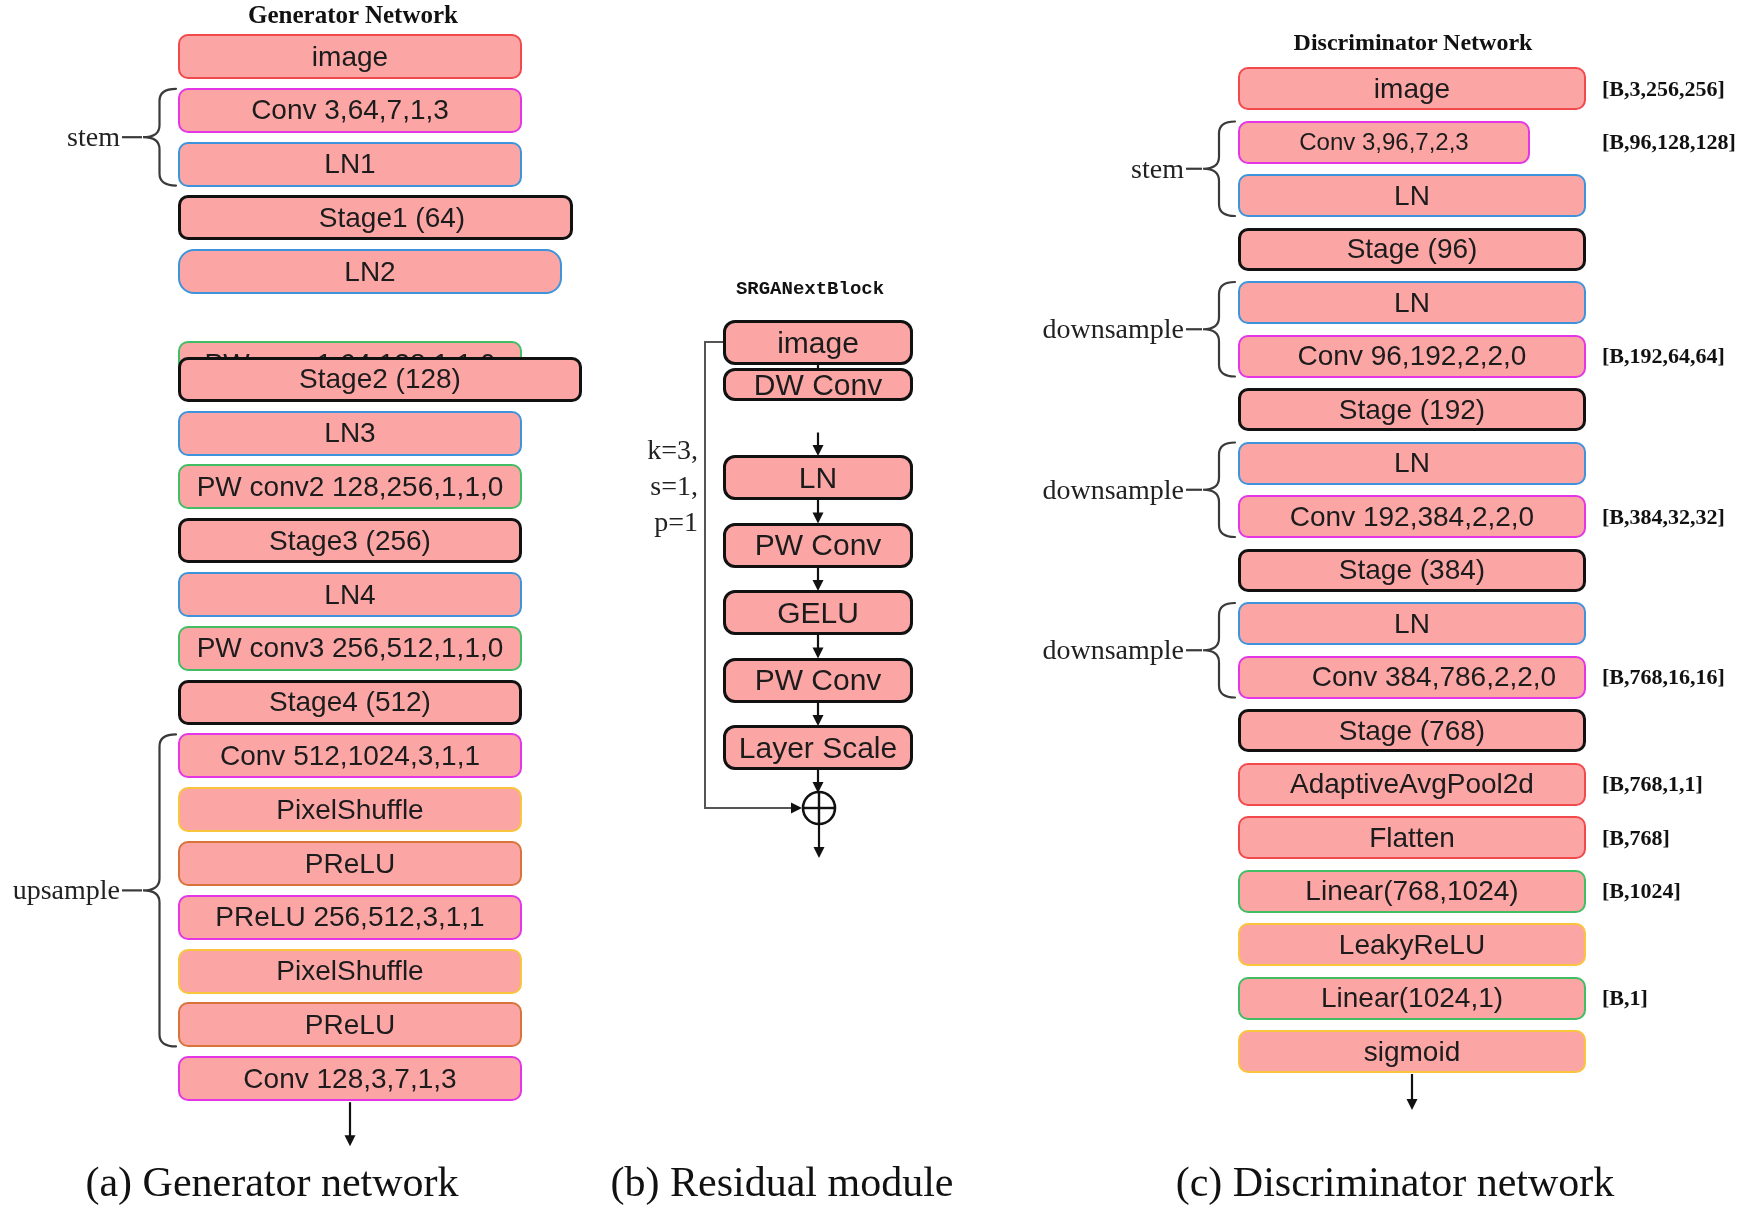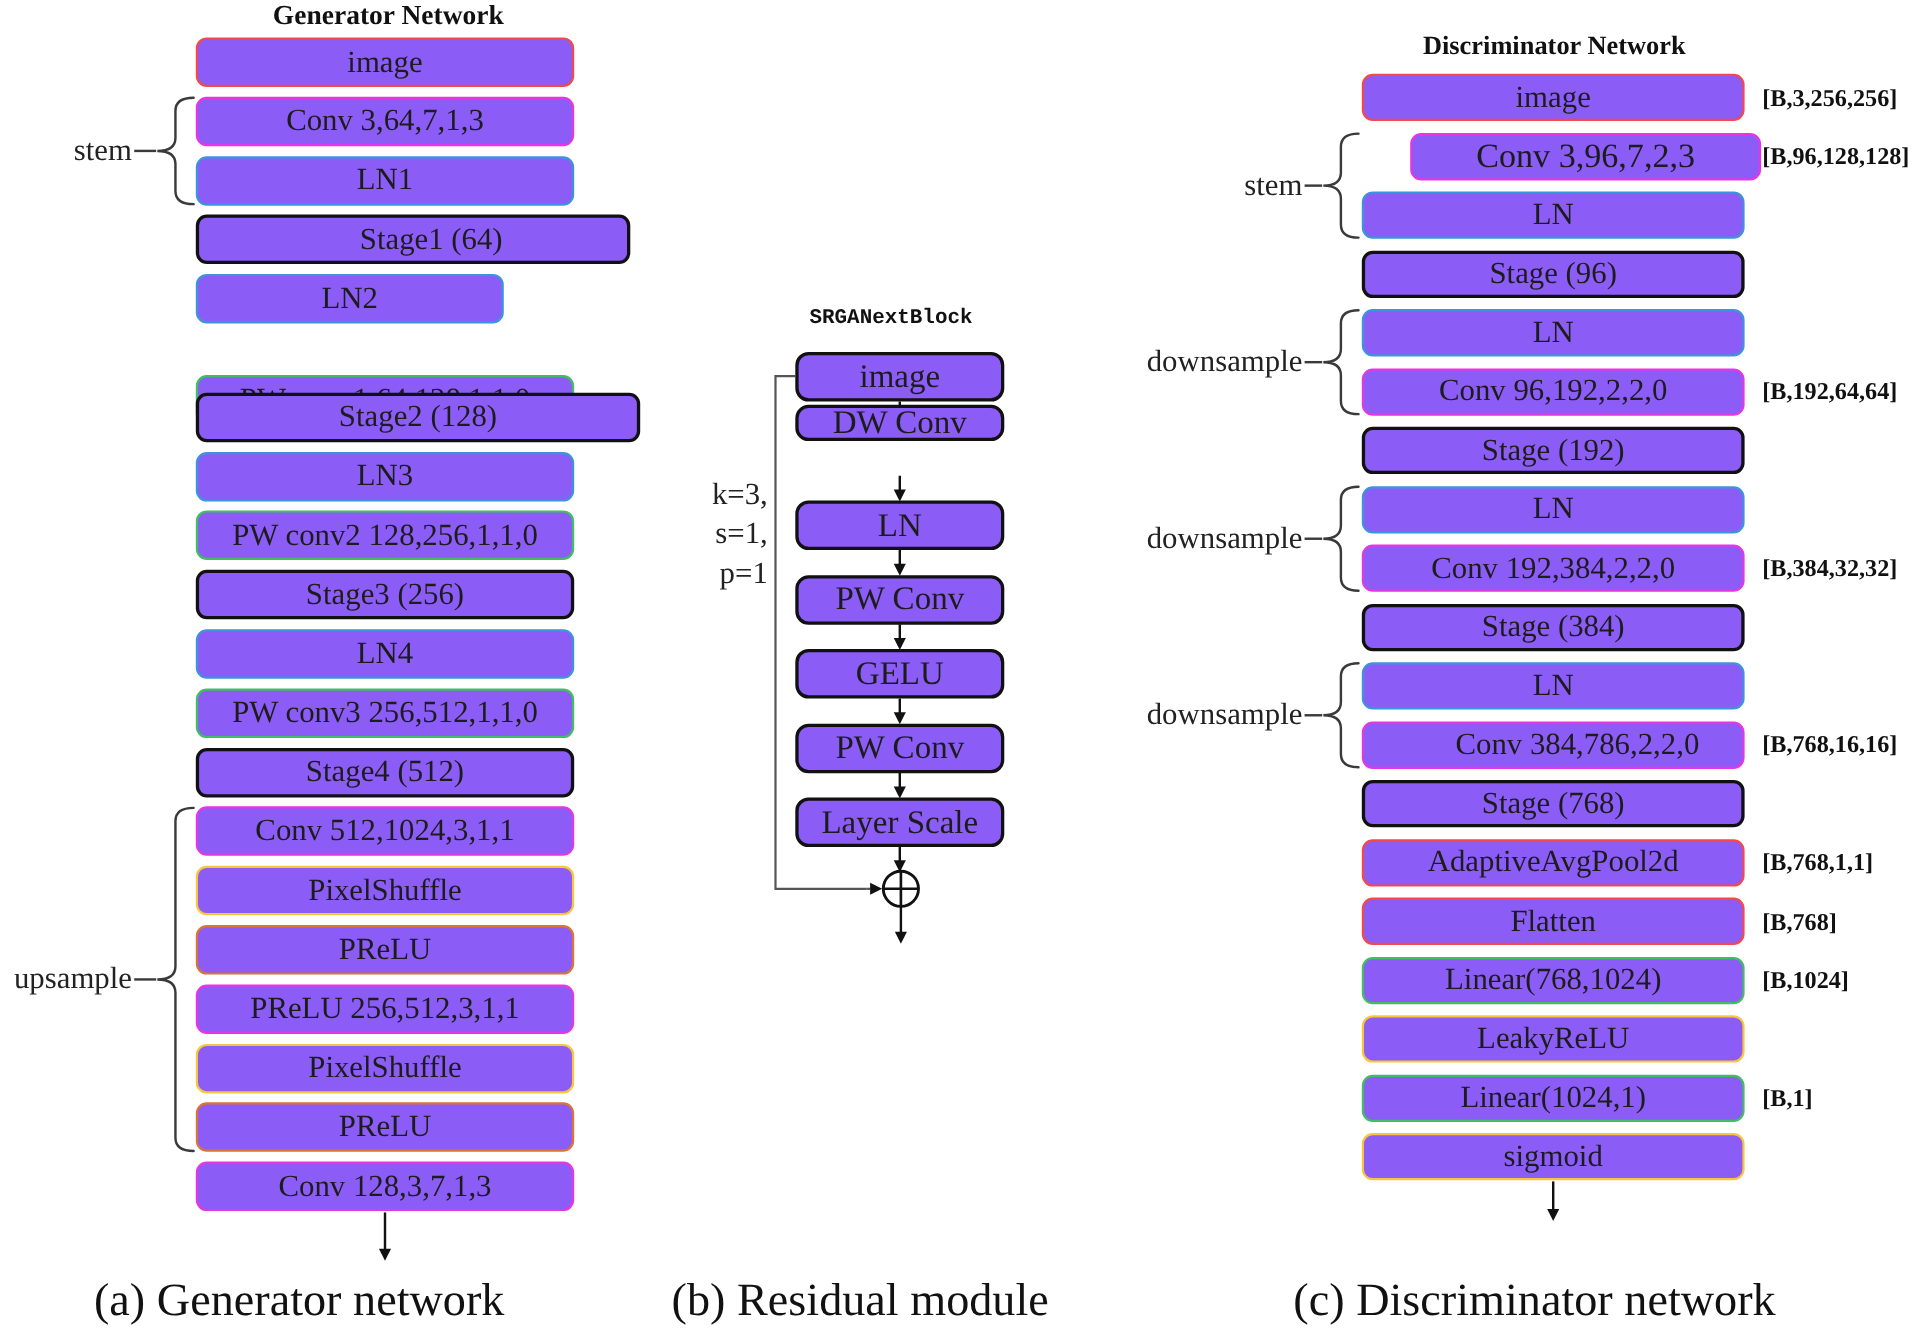--- a/index.html
+++ b/index.html
@@ -1,21 +1,21 @@
 <!DOCTYPE html>
 <html><head>
 <meta charset="utf-8">
 <style>
   html,body{margin:0;padding:0;background:#ffffff;}
   .canvas{position:relative;width:1755px;height:1215px;background:#ffffff;overflow:hidden;
           font-family:"Liberation Serif",serif;color:#1c1c1c;}
   .canvas svg{position:absolute;left:0;top:0;}
-  .box{position:absolute;box-sizing:border-box;background:#8b5cf6;border-style:solid;
+  .box{position:absolute;box-sizing:border-box;background:#fca5a5;border-style:solid;
        border-radius:10px;display:flex;align-items:center;justify-content:center;
-       white-space:nowrap;font-family:Liberation Serif, serif;color:#1c1c1c;z-index:2;}
+       white-space:nowrap;font-family:Liberation Sans, sans-serif;color:#1c1c1c;z-index:2;}
   .box.res{border-radius:12px;}
   .col-title{position:absolute;font-weight:bold;white-space:nowrap;transform:translateX(-50%);
              color:#111;z-index:2;}
   .caption{position:absolute;font-size:42px;transform:translateX(-50%);white-space:nowrap;
            color:#111;z-index:2;}
   .shape-label{position:absolute;font-weight:bold;font-size:22px;white-space:nowrap;
                transform:translateY(-50%);color:#111;z-index:2;}
   .side-label{position:absolute;font-size:28px;white-space:nowrap;
               transform:translate(-100%,-50%);color:#222;z-index:2;}
   .params{position:absolute;font-size:28px;line-height:36px;text-align:right;
@@ -65,21 +65,21 @@
       <line x1="819" y1="824" x2="819" y2="849" stroke="#111" stroke-width="2.2"></line>
       <polygon points="813.5,847 824.5,847 819,858" fill="#111"></polygon>
     </svg>
 
   <div id="panel-generator">
     <div class="col-title" style="left:353px;top:1px;font-size:25px;">Generator Network</div>
   <div class="box" style="left: 178px; top: 34px; width: 344px; height: 45px; border-color: rgb(242, 73, 76); border-width: 2.5px; font-size: 28px;">image</div>
       <div class="box" style="left: 178px; top: 87.8px; width: 344px; height: 45px; border-color: rgb(228, 54, 228); border-width: 2.5px; font-size: 28px;">Conv 3,64,7,1,3</div>
       <div class="box" style="left: 178px; top: 141.6px; width: 344px; height: 45px; border-color: rgb(61, 148, 221); border-width: 2.5px; font-size: 28px;">LN1</div>
       <div class="box" style="left: 178px; top: 195.4px; width: 395px; height: 45px; border-color: rgb(17, 17, 17); border-width: 3.5px; font-size: 28px; padding-left: 33px;">Stage1 (64)</div>
-      <div class="box" style="left: 178px; top: 249.2px; width: 280px; height: 45px; border-color: rgb(61, 148, 221); border-width: 2.5px; font-size: 28px;">LN2</div>
+      <div class="box" style="left: 178px; top: 249.2px; width: 384px; height: 45px; border-color: rgb(61, 148, 221); border-width: 2.5px; font-size: 28px; border-radius: 16px;">LN2</div>
       <div class="box" style="left: 178px; top: 303px; width: 344px; height: 45px; border-color: rgb(65, 189, 99); border-width: 2.5px; font-size: 28px; margin-top: 38px;">PW conv1 64,128,1,1,0</div>
       <div class="box" style="left: 178px; top: 356.8px; width: 404px; height: 45px; border-color: rgb(17, 17, 17); border-width: 3.5px; font-size: 28px;">Stage2 (128)</div>
       <div class="box" style="left: 178px; top: 410.6px; width: 344px; height: 45px; border-color: rgb(61, 148, 221); border-width: 2.5px; font-size: 28px;">LN3</div>
       <div class="box" style="left: 178px; top: 464.4px; width: 344px; height: 45px; border-color: rgb(65, 189, 99); border-width: 2.5px; font-size: 28px;">PW conv2 128,256,1,1,0</div>
       <div class="box" style="left: 178px; top: 518.2px; width: 344px; height: 45px; border-color: rgb(17, 17, 17); border-width: 3.5px; font-size: 28px;">Stage3 (256)</div>
       <div class="box" style="left: 178px; top: 572px; width: 344px; height: 45px; border-color: rgb(61, 148, 221); border-width: 2.5px; font-size: 28px;">LN4</div>
       <div class="box" style="left: 178px; top: 625.8px; width: 344px; height: 45px; border-color: rgb(65, 189, 99); border-width: 2.5px; font-size: 28px;">PW conv3 256,512,1,1,0</div>
       <div class="box" style="left: 178px; top: 679.6px; width: 344px; height: 45px; border-color: rgb(17, 17, 17); border-width: 3.5px; font-size: 28px;">Stage4 (512)</div>
       <div class="box" style="left: 178px; top: 733.4px; width: 344px; height: 45px; border-color: rgb(228, 54, 228); border-width: 2.5px; font-size: 28px;">Conv 512,1024,3,1,1</div>
       <div class="box" style="left: 178px; top: 787.2px; width: 344px; height: 45px; border-color: rgb(248, 197, 60); border-width: 2.5px; font-size: 28px;">PixelShuffle</div>
@@ -105,21 +105,21 @@
       <div class="box res" style="left: 723px; top: 522.5px; width: 190px; height: 45px; border-color: rgb(17, 17, 17); border-width: 3px; font-size: 30px;">PW Conv</div>
       <div class="box res" style="left: 723px; top: 590px; width: 190px; height: 45px; border-color: rgb(17, 17, 17); border-width: 3px; font-size: 30px;">GELU</div>
       <div class="box res" style="left: 723px; top: 657.5px; width: 190px; height: 45px; border-color: rgb(17, 17, 17); border-width: 3px; font-size: 30px;">PW Conv</div>
       <div class="box res" style="left: 723px; top: 725px; width: 190px; height: 45px; border-color: rgb(17, 17, 17); border-width: 3px; font-size: 30px;">Layer Scale</div>
     </div>
 
   <div id="panel-discriminator">
     <div class="col-title" style="left:1413px;top:29px;font-size:24px;">Discriminator Network</div>
   <div class="box" style="left: 1238px; top: 67px; width: 348px; height: 43px; border-color: rgb(242, 73, 76); border-width: 2.5px; font-size: 28px;">image</div>
       <div class="shape-label" style="left: 1602px; top: 88.5px;">[B,3,256,256]</div>
-      <div class="box" style="left: 1238px; top: 120.5px; width: 319px; height: 43px; border-color: rgb(228, 54, 228); border-width: 2.5px; font-size: 31px; margin-left: 44px;">Conv 3,96,7,2,3</div>
+      <div class="box" style="left: 1238px; top: 120.5px; width: 292px; height: 43px; border-color: rgb(228, 54, 228); border-width: 2.5px; font-size: 24px;">Conv 3,96,7,2,3</div>
       <div class="shape-label" style="left: 1602px; top: 142px;">[B,96,128,128]</div>
       <div class="box" style="left: 1238px; top: 174px; width: 348px; height: 43px; border-color: rgb(61, 148, 221); border-width: 2.5px; font-size: 28px;">LN</div>
       <div class="box" style="left: 1238px; top: 227.5px; width: 348px; height: 43px; border-color: rgb(17, 17, 17); border-width: 3.5px; font-size: 28px;">Stage (96)</div>
       <div class="box" style="left: 1238px; top: 281px; width: 348px; height: 43px; border-color: rgb(61, 148, 221); border-width: 2.5px; font-size: 28px;">LN</div>
       <div class="box" style="left: 1238px; top: 334.5px; width: 348px; height: 43px; border-color: rgb(228, 54, 228); border-width: 2.5px; font-size: 28px;">Conv 96,192,2,2,0</div>
       <div class="shape-label" style="left: 1602px; top: 356px;">[B,192,64,64]</div>
       <div class="box" style="left: 1238px; top: 388px; width: 348px; height: 43px; border-color: rgb(17, 17, 17); border-width: 3.5px; font-size: 28px;">Stage (192)</div>
       <div class="box" style="left: 1238px; top: 441.5px; width: 348px; height: 43px; border-color: rgb(61, 148, 221); border-width: 2.5px; font-size: 28px;">LN</div>
       <div class="box" style="left: 1238px; top: 495px; width: 348px; height: 43px; border-color: rgb(228, 54, 228); border-width: 2.5px; font-size: 28px;">Conv 192,384,2,2,0</div>
       <div class="shape-label" style="left: 1602px; top: 516.5px;">[B,384,32,32]</div>

